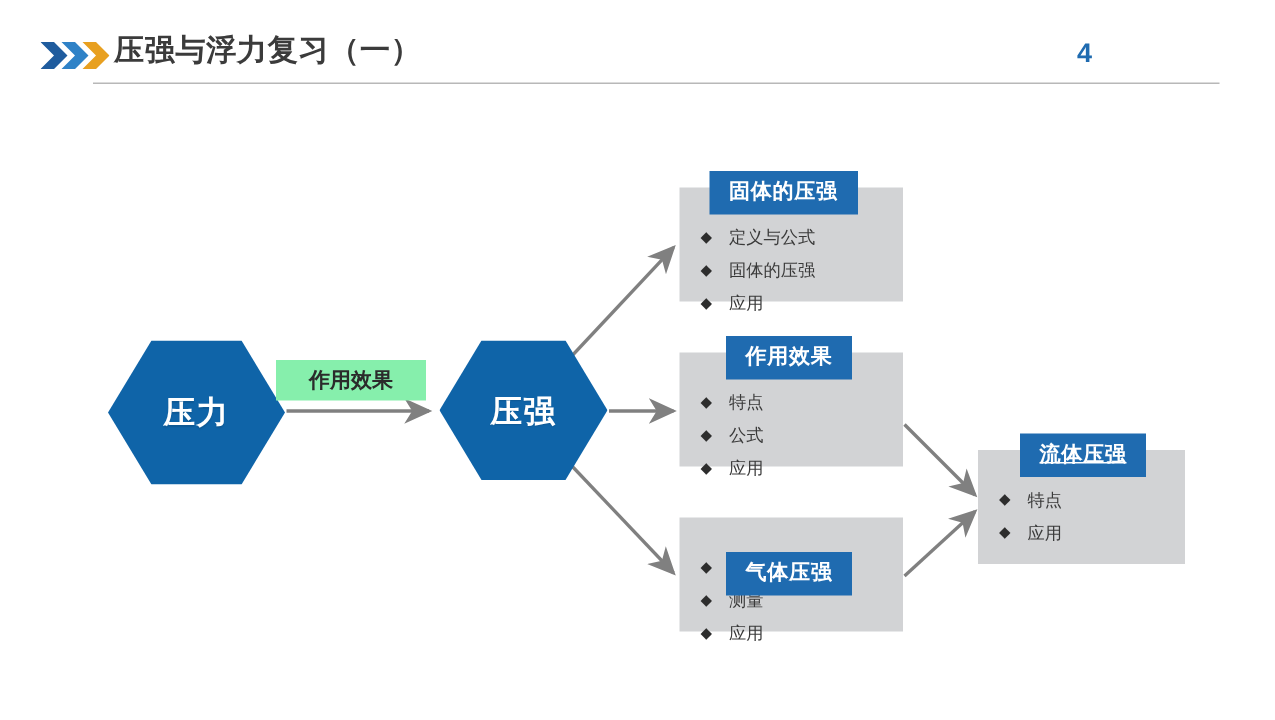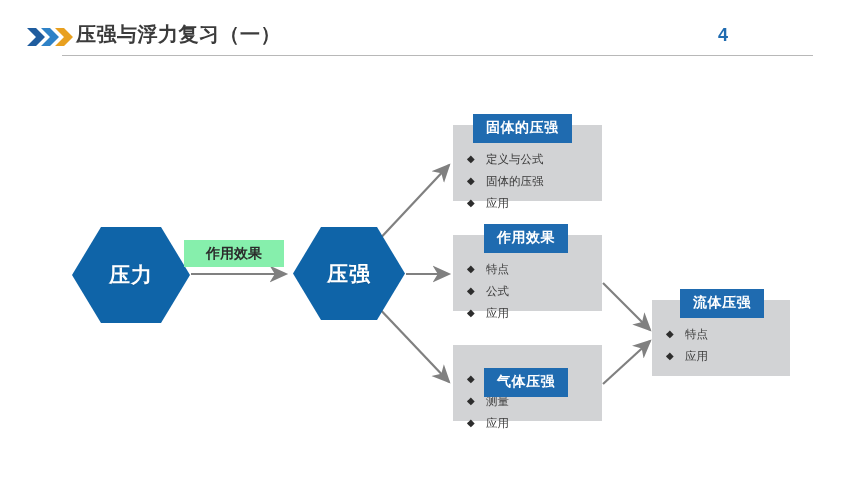--- a/index.html
+++ b/index.html
@@ -165,21 +165,21 @@
   #card-liquid { left: 453px; top: 224px; width: 149px; }
   #card-liquid .card-body { height: 76px; }
   #card-liquid .card-header { left: 31px; }
 
   #card-gas    { left: 453px; top: 334px; width: 149px; }
   #card-gas    .card-body { height: 76px; }
   #card-gas    .card-header { left: 31px; margin-top: 34px; }
 
   #card-fluid  { left: 652px; top: 289px; width: 138px; }
   #card-fluid  .card-body { height: 76px; }
-  #card-fluid  .card-header { left: 28px; }
+  #card-fluid  .card-header { left: 28px; text-decoration: underline; }
 </style>
 </head>
 <body>
 
 <div class="slide">
 
   <div class="header-chevrons">
     <svg width="46" height="20" viewBox="0 0 46 20">
       <polygon points="0,1 9,1 18,10 9,19 0,19 9,10" fill="#1f5c9e"></polygon>
       <polygon points="14,1 23,1 32,10 23,19 14,19 23,10" fill="#2f82c7"></polygon>

